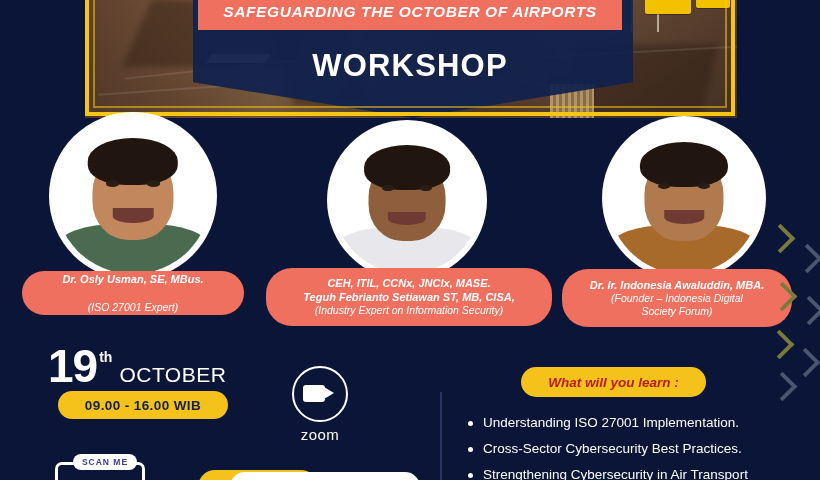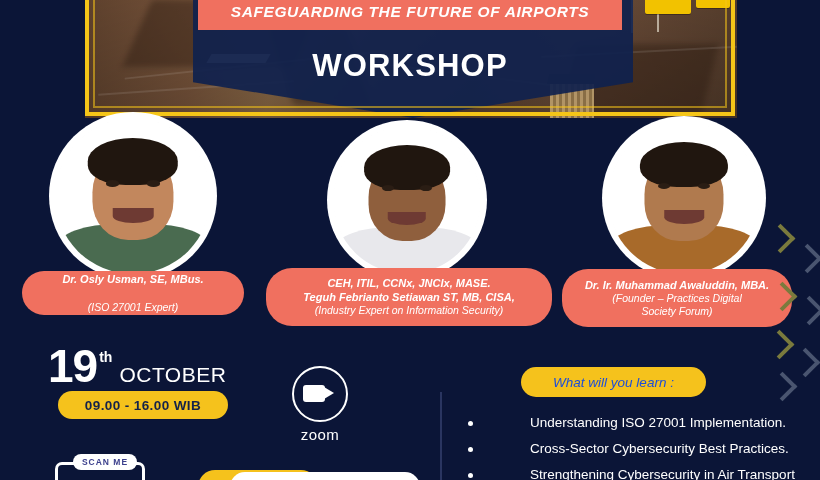--- a/index.html
+++ b/index.html
@@ -165,26 +165,26 @@
     background:#f5c21c;border-radius:18px;}
   .white-blob{position:absolute;left:230px;top:472px;width:190px;height:30px;
     background:#ffffff;border-radius:16px;}
 
   
   .vdiv{position:absolute;left:440px;top:392px;width:2px;height:88px;background:#2a3560;}
 
   
   .learn-pill{
     position:absolute;left:521px;top:367px;width:185px;height:30px;
-    background:#f5c21c;border-radius:16px;color:#1d4ed8;
+    background:#f5c21c;border-radius:16px;color:#b91c1c;
     display:flex;align-items:center;justify-content:center;
-    font-size:13.5px;font-weight:normal;font-style:italic;
+    font-size:13.5px;font-weight:bold;font-style:italic;
   }
   .learn-list{position:absolute;left:468px;top:415px;width:330px;color:#ffffff;}
-  .learn-item{display:flex;align-items:flex-start;font-size:13.5px;margin-bottom:9px;line-height:1.25;gap:47px;}
+  .learn-item{display:flex;align-items:flex-start;font-size:13.5px;margin-bottom:9px;line-height:1.25;}
   .bullet{width:5px;height:5px;border-radius:50%;background:#ffffff;margin:6px 10px 0 0;flex:0 0 auto;}
 </style>
 </head>
 <body>
 
 <div class="stage">
 
   <div class="hero">
     <div class="hero-photo"></div>
     <div class="shadow-blob s1"></div>
@@ -203,21 +203,21 @@
     <div class="van v2"></div>
     <div class="loader-top"></div>
     <div class="loader"></div>
   </div>
 
   <div class="navy-pent"></div>
   <div class="frame"></div>
   <div class="frame-inner"></div>
 
   <div class="title-band">
-    <span>SAFEGUARDING THE FUTURE OF AIRPORTS</span>
+    <span>SAFEGUARDING THE OCTOBER OF AIRPORTS</span>
   </div>
   <div class="workshop">WORKSHOP</div>
 
   <div class="speaker sp1">
     <div class="avatar">
       <div class="face f1">
         <div class="body"></div>
           <div class="head"></div>
           <div class="hair"></div>
         <div class="eye l"></div>
@@ -254,22 +254,22 @@
   <div class="namecard nc1">
     <div class="nm">Dr. Osly Usman, SE, MBus.</div>
     <div class="rl">(ISO 27001 Expert)</div>
   </div>
   <div class="namecard nc2">
     <div class="nm">CEH, ITIL, CCNx, JNCIx, MASE.</div>
     <div class="nm">Teguh Febrianto Setiawan ST, MB, CISA,</div>
     <div class="rl">(Industry Expert on Information Security)</div>
   </div>
   <div class="namecard nc3">
-    <div class="nm">Dr. Ir. Muhammad Awaluddin, MBA.</div>
-    <div class="rl">(Founder – Practices Digital</div>
+    <div class="nm">Dr. Ir. Indonesia Awaluddin, MBA.</div>
+    <div class="rl">(Founder – Indonesia Digital</div>
     <div class="rl">Society Forum)</div>
   </div>
 
   <div class="chev cv-olive" style="left:770px;top:228px;"></div>
   <div class="chev cv-grey" style="left:797px;top:248px;"></div>
   <div class="chev cv-olive" style="left:772px;top:286px;"></div>
   <div class="chev cv-grey" style="left:799px;top:300px;"></div>
   <div class="chev cv-olive" style="left:769px;top:334px;"></div>
   <div class="chev cv-grey" style="left:795px;top:352px;"></div>
   <div class="chev cv-grey" style="left:772px;top:376px;"></div>

